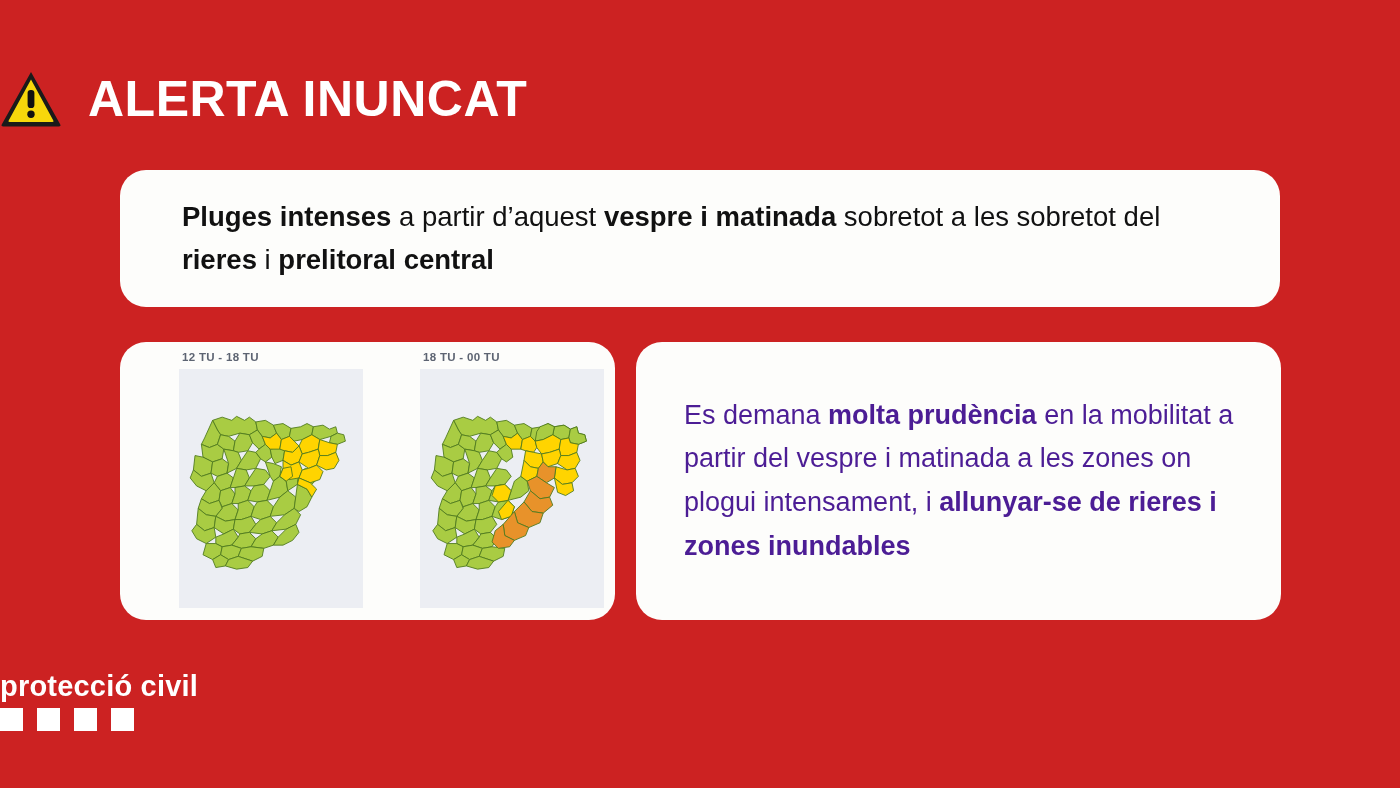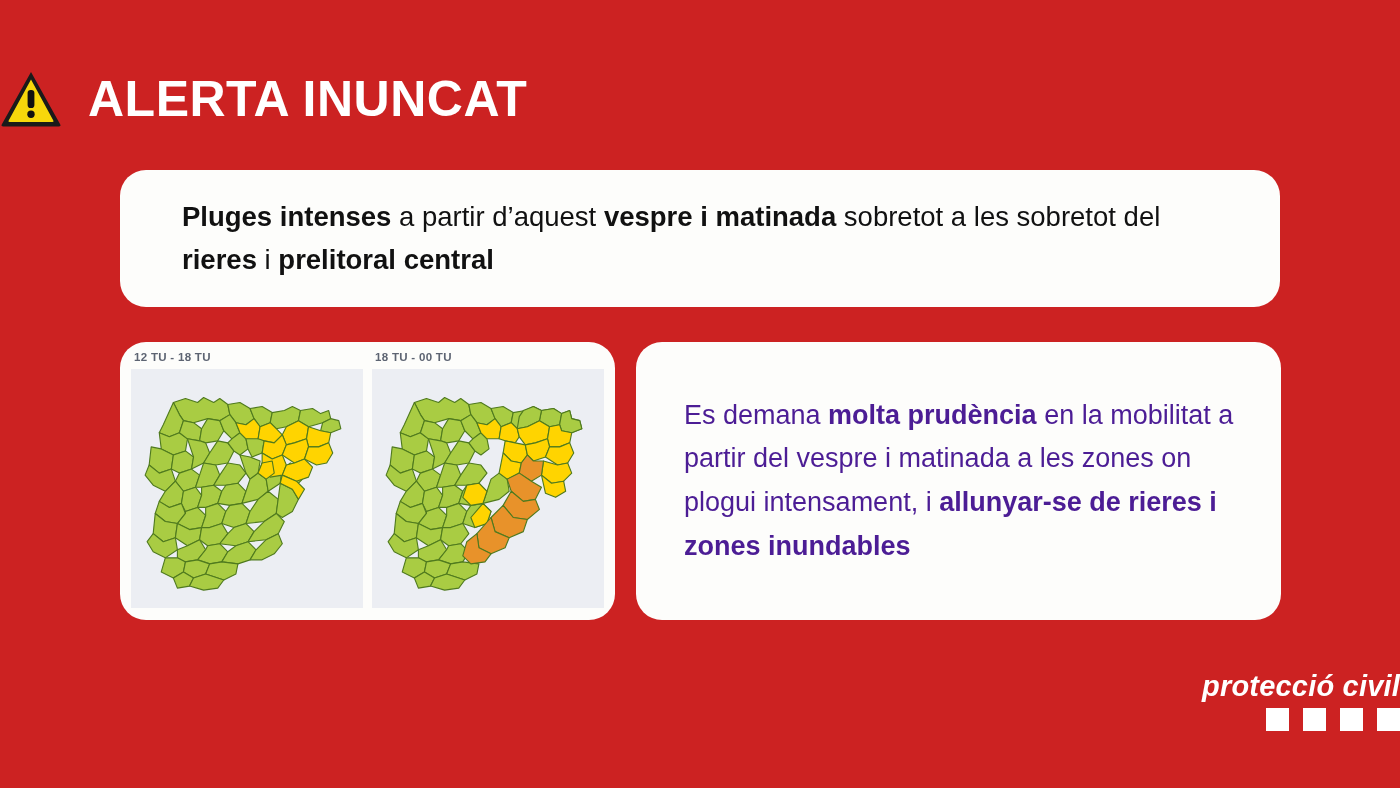--- a/index.html
+++ b/index.html
@@ -66,20 +66,21 @@
   .map-row{
     display:flex;
     gap:9px;
     height:100%;
   }
   .map-panel{
     flex:1 1 0;
     display:flex;
     flex-direction:column;
     min-width:0;
+    margin-left:48px;
   }
   .map-label{
     font-size:11.5px;
     font-weight:bold;
     color:#5d6472;
     letter-spacing:0.3px;
     padding:0 0 5px 3px;
     line-height:1;
     white-space:nowrap;
   }
@@ -107,21 +108,21 @@
     color:#4c1d95;
     font-size:27px;
     line-height:1.62;
   }
   .advice-text b{font-weight:bold;}
 
   
   .footer{
     position:absolute;
     left:0;top:672px;width:1400px;
-    display:flex;flex-direction:column;align-items:flex-end;gap:7px;font-style:italic;
+    display:flex;flex-direction:column;align-items:flex-start;gap:7px;
   }
   .logo-text{
     color:#ffffff;
     font-size:29px;
     font-weight:bold;
     letter-spacing:0.2px;
     line-height:1;
   }
   .logo-squares{display:flex;gap:14px;}
   .logo-squares span{

